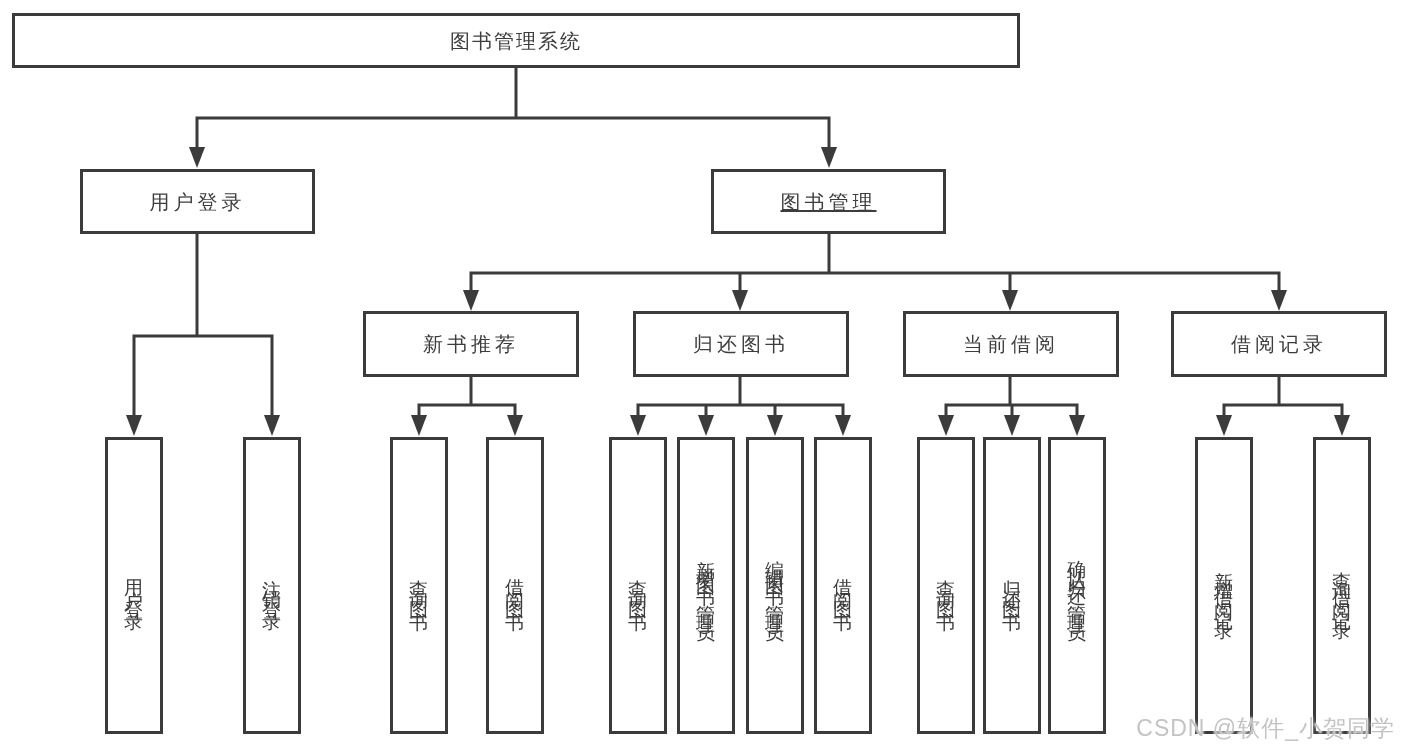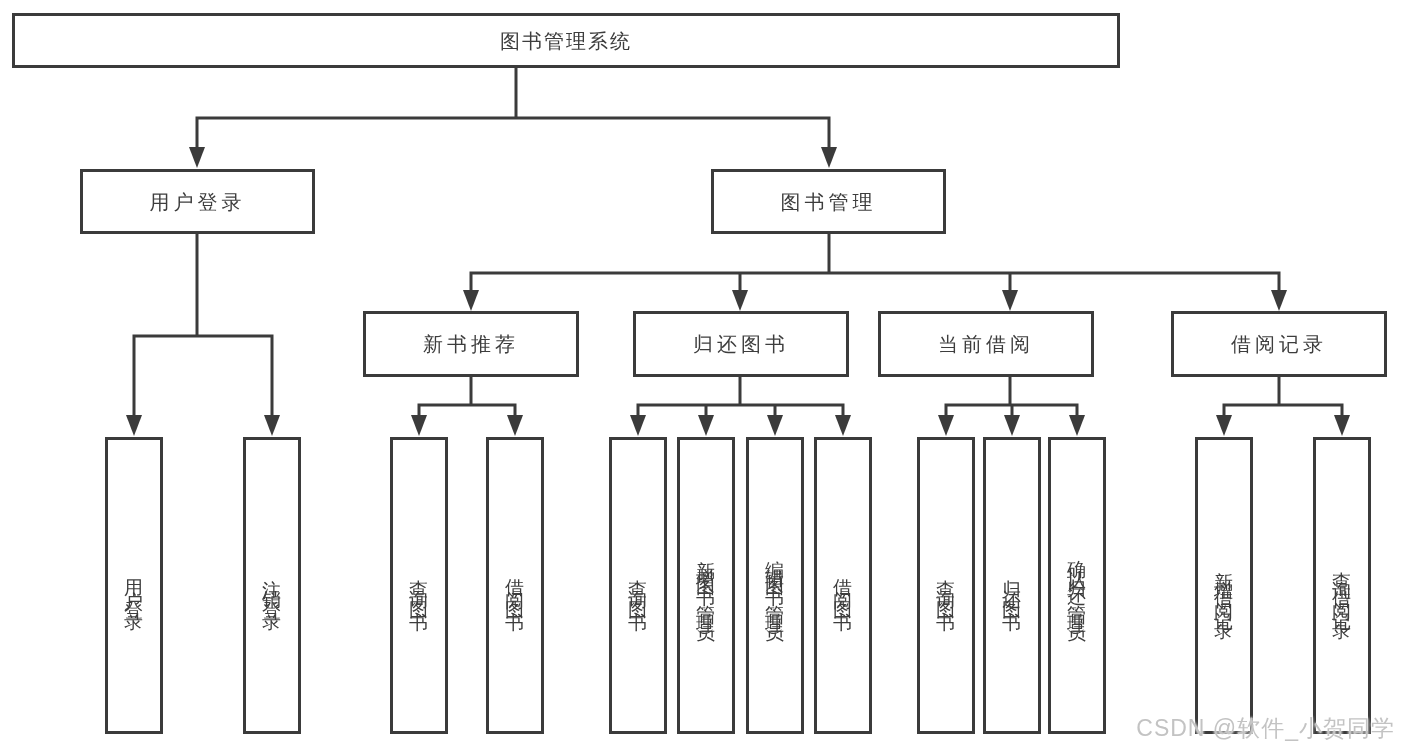--- a/index.html
+++ b/index.html
@@ -30,38 +30,38 @@
     border: 3px solid #3b3b3b;
     background: #ffffff;
     display: flex;
     align-items: center;
     justify-content: center;
     font-size: 20px;
     letter-spacing: 4px;
     line-height: 1;
     white-space: nowrap;
   }
-  .root  { left: 12px;  top: 13px;  width: 1108px; height: 55px; letter-spacing: 2px; }
+  .root  { left: 12px;  top: 13px;  width: 1008px; height: 55px; letter-spacing: 2px; }
   .lvl2  { top: 169px; width: 235px; height: 65px; }
   .lvl3  { top: 311px; width: 216px; height: 66px; text-align: center; }
   .leaf {
     top: 437px;
     width: 58px;
     height: 297px;
     writing-mode: vertical-rl;
     text-orientation: mixed;
     font-size: 19px;
     letter-spacing: 11px;
     white-space: normal;
   }
   #b-user-login { left: 80px; }
-  #b-book-mgmt  { left: 711px; }
+  #b-book-mgmt  { left: 711px; text-decoration: underline; }
   #g-newbook { left: 363px; }
   #g-borrow  { left: 633px; }
-  #g-current { left: 878px; }
+  #g-current { left: 903px; }
   #g-records { left: 1171px; }
   #l-1  { left: 105px; }
   #l-2  { left: 243px; }
   #l-3  { left: 390px; }
   #l-4  { left: 486px; }
   #l-5  { left: 609px; }
   #l-6  { left: 677px; letter-spacing: 9px; }
   #l-7  { left: 746px; letter-spacing: 9px; }
   #l-8  { left: 814px; }
   #l-9  { left: 917px; }

